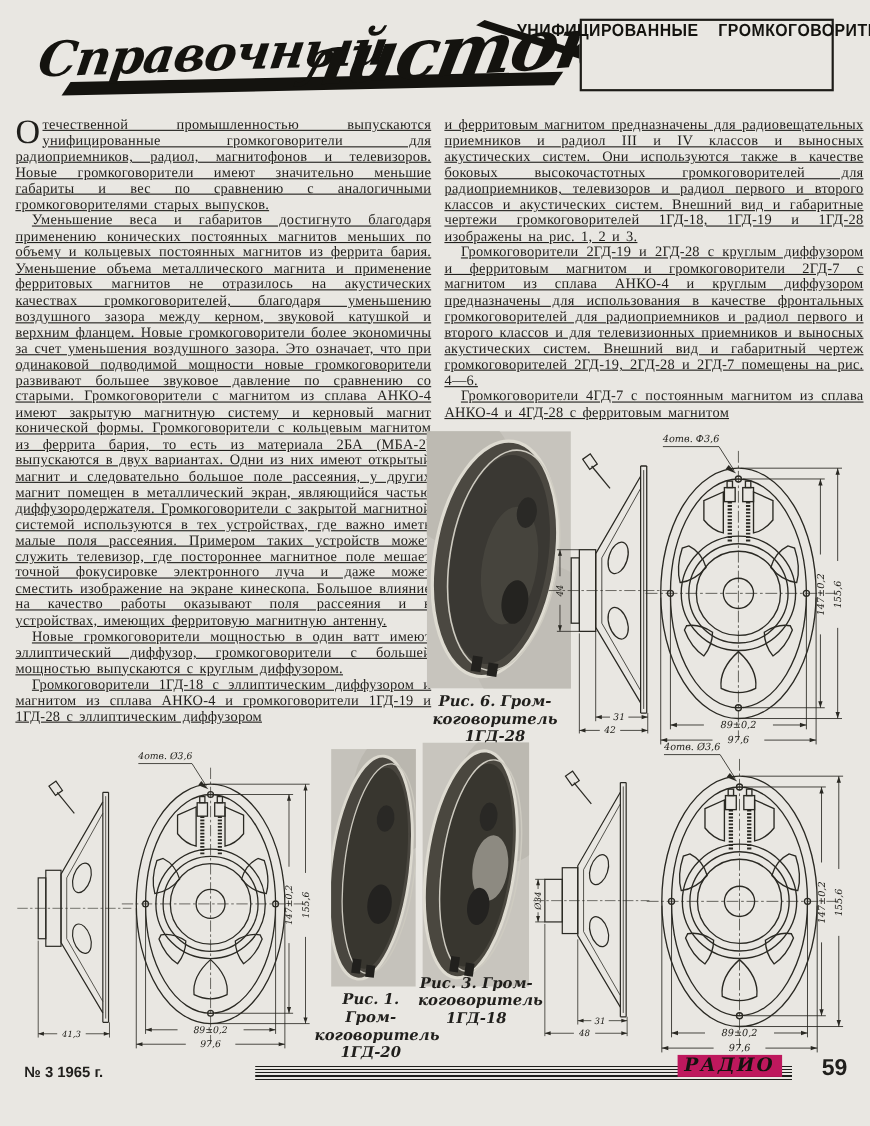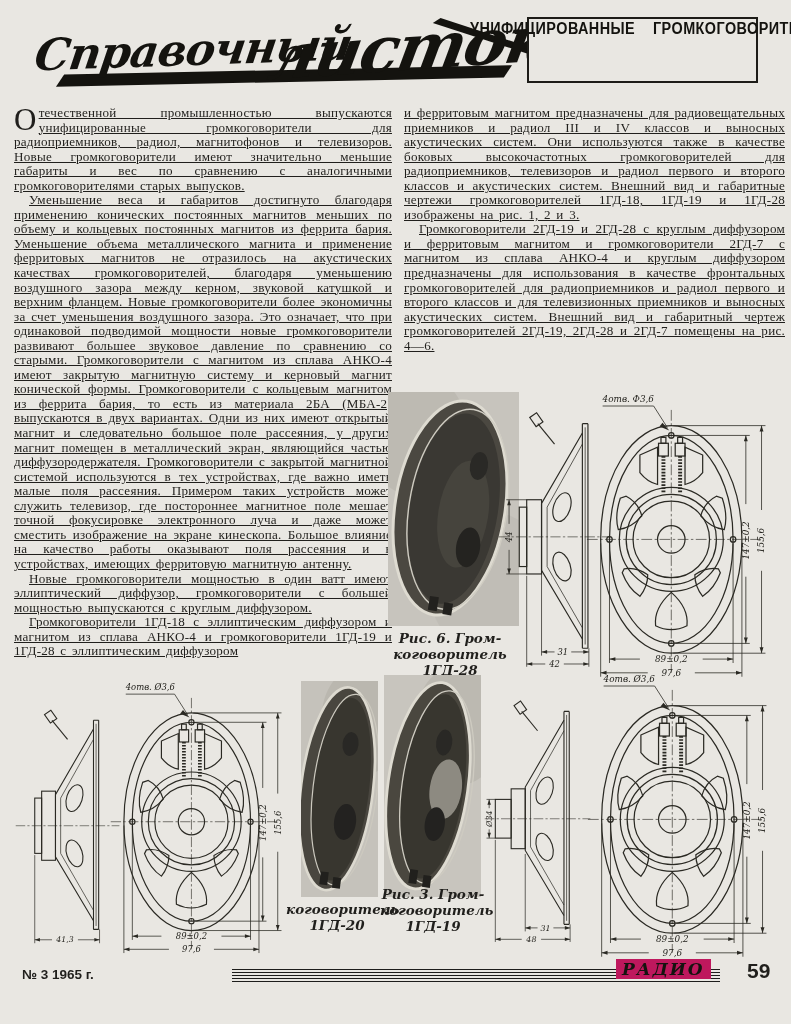--- a/index.html
+++ b/index.html
@@ -77,20 +77,21 @@
   <div class="col col-left">
     <p class="drop">Отечественной промышленностью выпускаются унифицированные громкоговорители для радиоприемников, радиол, магнитофонов и телевизоров. Новые громкоговорители имеют значительно меньшие габариты и вес по сравнению с аналогичными громкоговорителями старых выпусков.</p>
     <p class="ind">Уменьшение веса и габаритов достигнуто благодаря применению конических постоянных магнитов меньших по объему и кольцевых постоянных магнитов из феррита бария. Уменьшение объема металлического магнита и применение ферритовых магнитов не отразилось на акустических качествах громкоговорителей, благодаря уменьшению воздушного зазора между керном, звуковой катушкой и верхним фланцем. Новые громкоговорители более экономичны за счет уменьшения воздушного зазора. Это означает, что при одинаковой подводимой мощности новые громкоговорители развивают большее звуковое давление по сравнению со старыми. Громкоговорители с магнитом из сплава АНКО-4 имеют закрытую магнитную систему и керновый магнит конической формы. Громкоговорители с кольцевым магнитом из феррита бария, то есть из материала 2БА (МБА-2) выпускаются в двух вариантах. Одни из них имеют открытый магнит и следовательно большое поле рассеяния, у других магнит помещен в металлический экран, являющийся частью диффузородержателя. Громкоговорители с закрытой магнитной системой используются в тех устройствах, где важно иметь малые поля рассеяния. Примером таких устройств может служить телевизор, где постороннее магнитное поле мешает точной фокусировке электронного луча и даже может сместить изображение на экране кинескопа. Большое влияние на качество работы оказывают поля рассеяния и в устройствах, имеющих ферритовую магнитную антенну.</p>
     <p class="ind">Новые громкоговорители мощностью в один ватт имеют эллиптический диффузор, громкоговорители с большей мощностью выпускаются с круглым диффузором.</p>
     <p class="ind">Громкоговорители 1ГД-18 с эллиптическим диффузором и магнитом из сплава АНКО-4 и громкоговорители 1ГД-19 и 1ГД-28 с эллиптическим диффузором</p>
   </div>
 
   <div class="col col-right">
     <p>и ферритовым магнитом предназначены для радиовещательных приемников и радиол III и IV классов и выносных акустических систем. Они используются также в качестве боковых высокочастотных громкоговорителей для радиоприемников, телевизоров и радиол первого и второго классов и акустических систем. Внешний вид и габаритные чертежи громкоговорителей 1ГД-18, 1ГД-19 и 1ГД-28 изображены на рис. 1, 2 и 3.</p>
     <p class="ind">Громкоговорители 2ГД-19 и 2ГД-28 с круглым диффузором и ферритовым магнитом и громкоговорители 2ГД-7 с магнитом из сплава АНКО-4 и круглым диффузором предназначены для использования в качестве фронтальных громкоговорителей для радиоприемников и радиол первого и второго классов и для телевизионных приемников и выносных акустических систем. Внешний вид и габаритный чертеж громкоговорителей 2ГД-19, 2ГД-28 и 2ГД-7 помещены на рис. 4—6.</p>
+    <p class="ind">Громкоговорители 4ГД-7 с постоянным магнитом из сплава АНКО-4 и 4ГД-28 с ферритовым магнитом</p>
   </div>
 
   <svg class="abs" style="left:388px;top:392px;" width="131" height="234" viewBox="0 0 131 234">
     <rect width="131" height="234" fill="#c7c4bd"></rect>
     <ellipse cx="28" cy="42" rx="52" ry="62" fill="#bdbab2"></ellipse>
     <ellipse cx="102" cy="192" rx="62" ry="72" fill="#c0bdb6"></ellipse>
     <g transform="rotate(9 62 116)">
       <ellipse cx="62" cy="116" rx="55" ry="108" fill="#4b4841" stroke="#dedbd1" stroke-width="3"></ellipse>
       <ellipse cx="66" cy="116" rx="44" ry="96" fill="#3a3833"></ellipse>
       <ellipse cx="70" cy="116" rx="49" ry="101" fill="none" stroke="#cfccc2" stroke-width="1.4"></ellipse>
@@ -279,28 +280,29 @@
       <ellipse cx="53" cy="111" rx="35" ry="97" fill="none" stroke="#cecbc1" stroke-width="1.3"></ellipse>
       <ellipse cx="62" cy="112" rx="16" ry="30" fill="#8d8a81"></ellipse>
       <ellipse cx="56" cy="148" rx="10" ry="17" fill="#232220"></ellipse>
       <ellipse cx="54" cy="66" rx="8" ry="13" fill="#292825"></ellipse>
       <rect x="38" y="196" width="8" height="14" fill="#21201d"></rect>
       <rect x="52" y="200" width="8" height="12" fill="#21201d"></rect>
     </g>
   </svg>
 
   <figcaption class="cap" style="left:286px;top:901px;width:102px;">
+    <span>Рис. 1. Гром-</span>
     <span>коговоритель</span>
     <span>1ГД-20</span>
   </figcaption>
 
   <figcaption class="cap" style="left:380px;top:886px;width:106px;">
     <span>Рис. 3. Гром-</span>
     <span>коговоритель</span>
-    <span>1ГД-19</span>
+    <span>1ГД-18</span>
   </figcaption>
 
   <svg class="abs" style="left:483px;top:676px;" width="110" height="282" viewBox="0 0 125 300">
     <g class="ln">
       <path class="cl" d="M2 152 H122"></path>
       <path d="M92 30 V272 M98 30 V272 M92 30 H98 M92 272 H98"></path>
       <path class="thin" d="M95 34 V268"></path>
       <path d="M92 40 L48 116 L48 188 L92 262"></path>
       <path class="thin" d="M92 52 L54 120 L54 184 L92 250"></path>
       <rect x="32" y="118" width="16" height="68"></rect>

